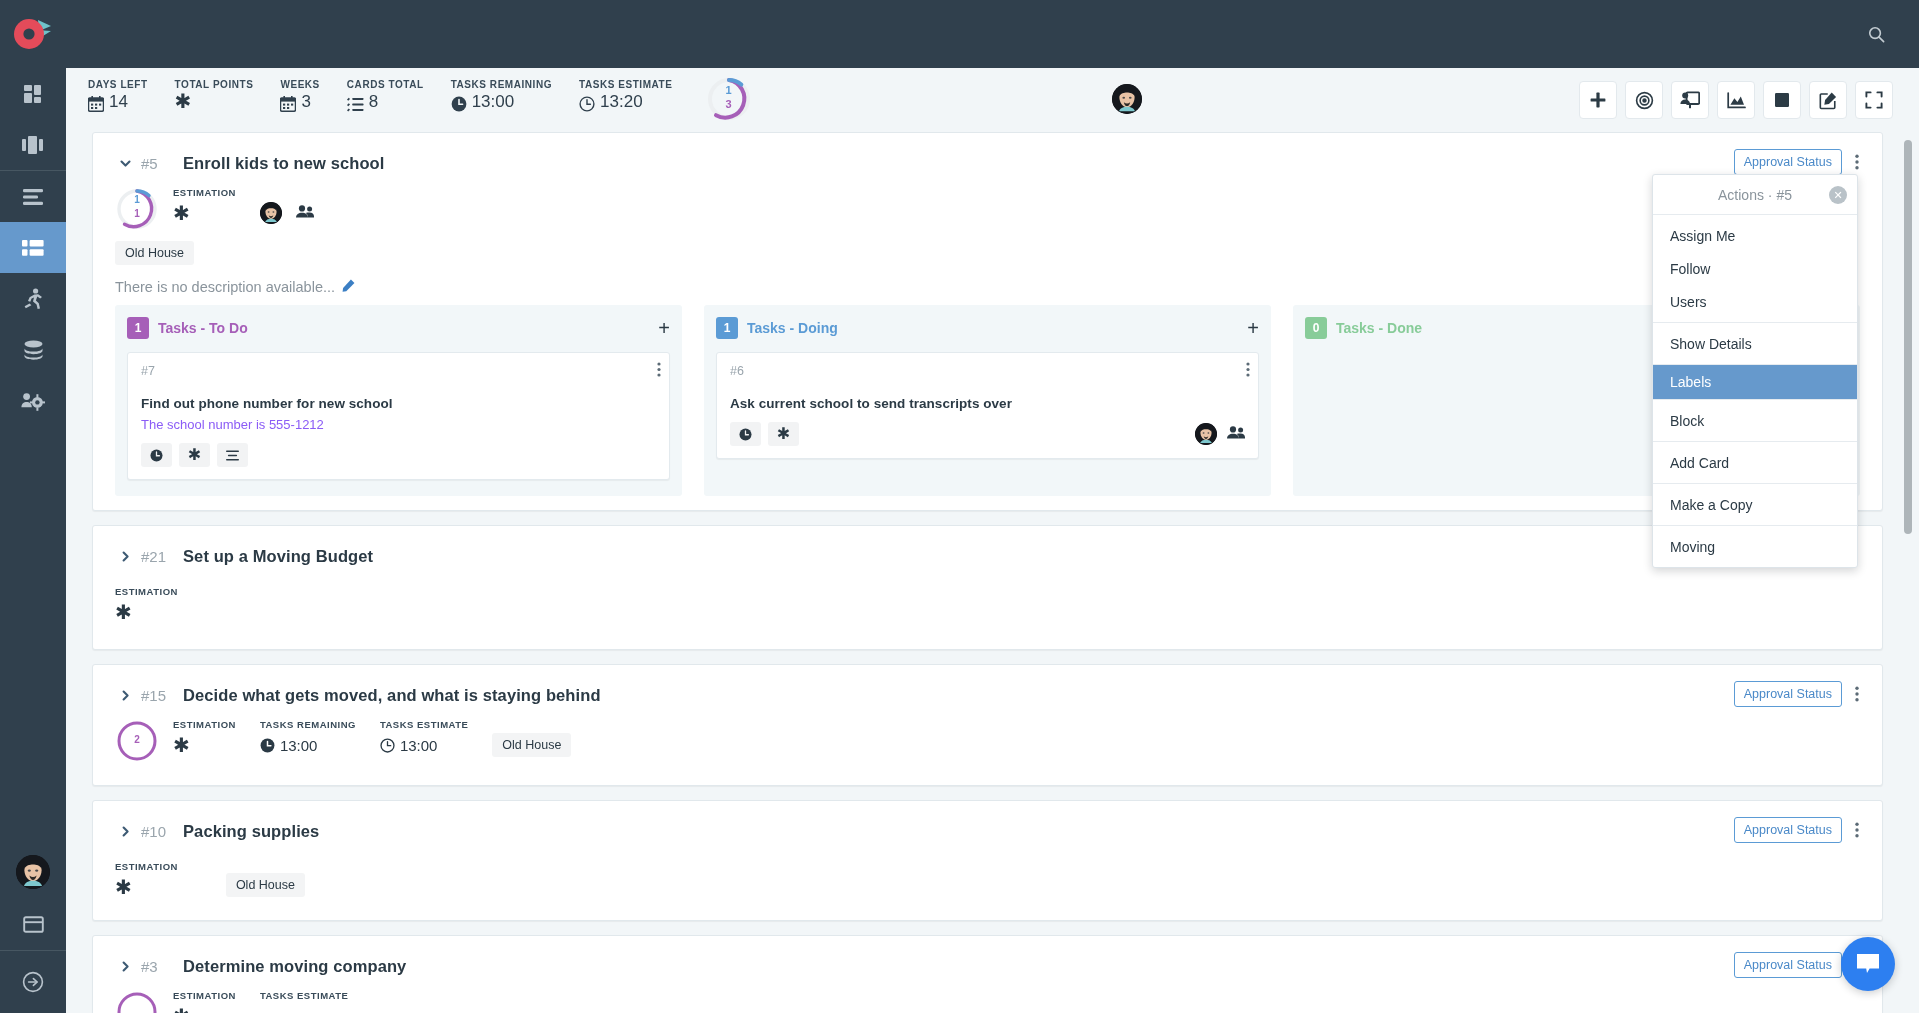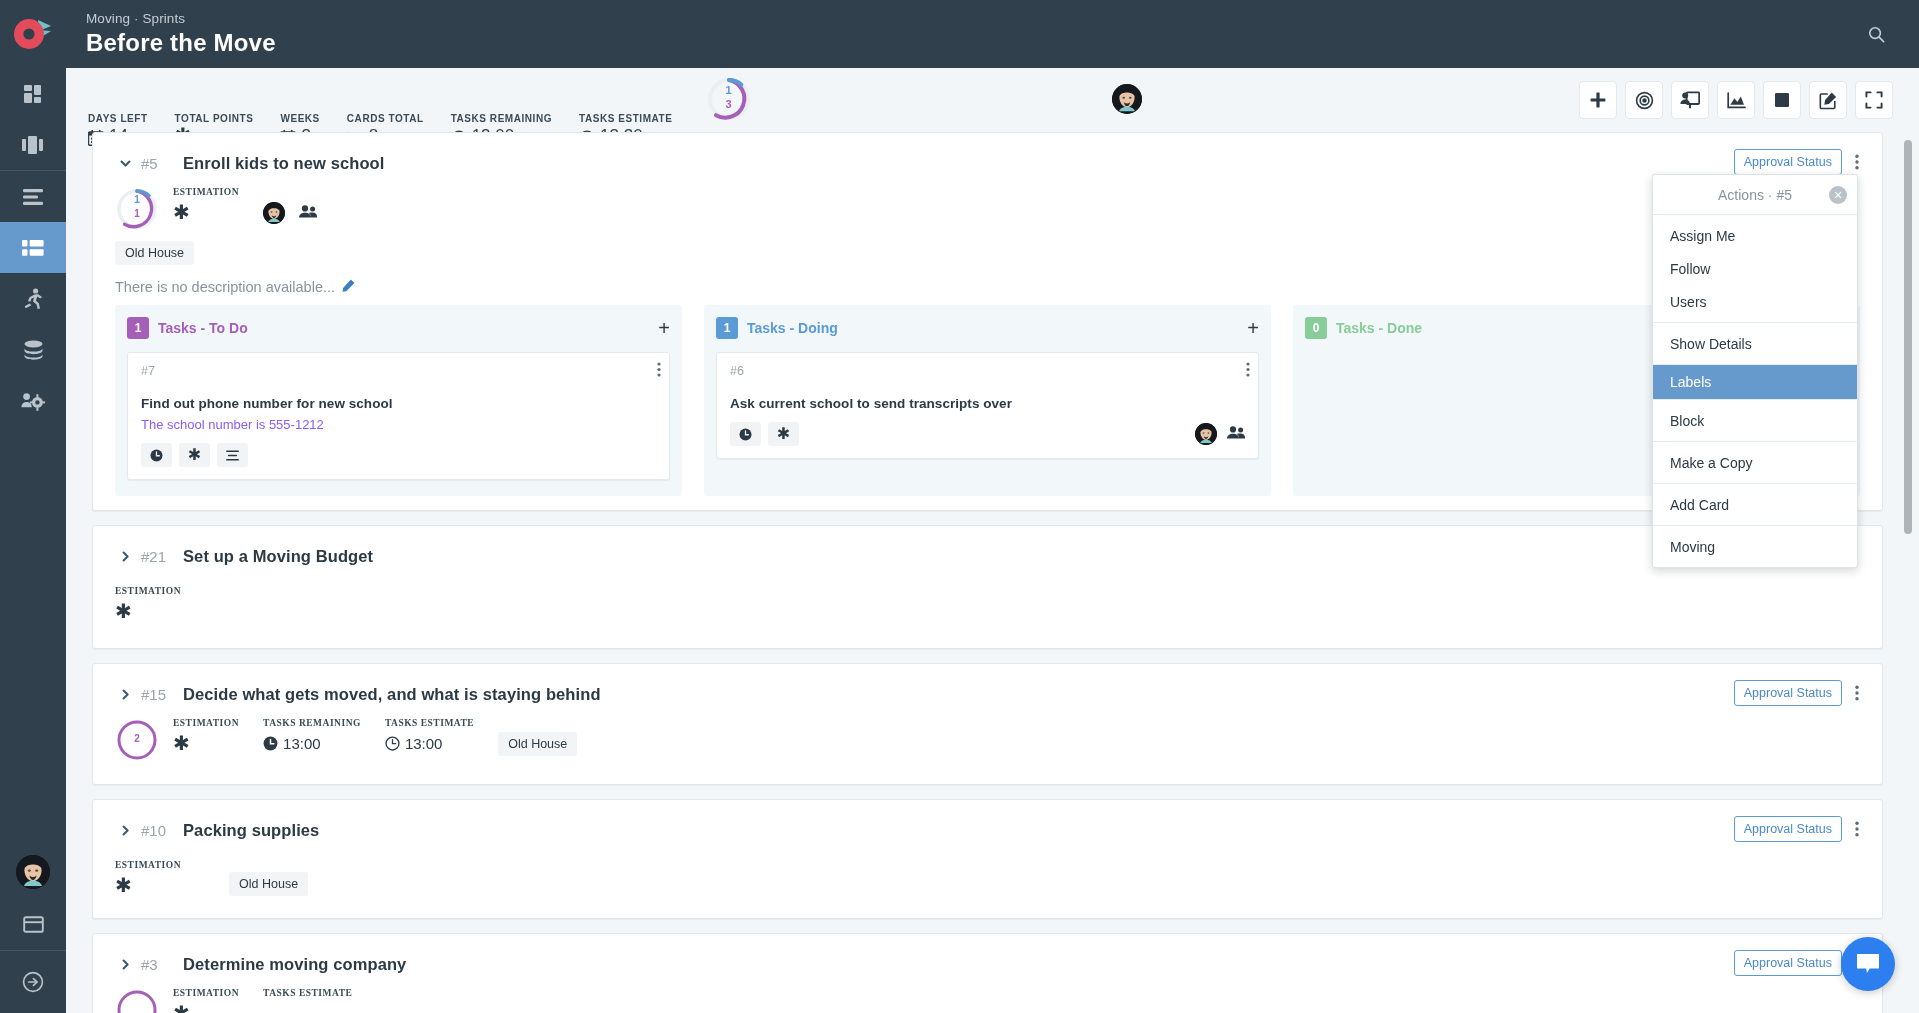--- a/index.html
+++ b/index.html
@@ -46,21 +46,21 @@
 
   
   .main { flex: 1; min-width: 0; display: flex; flex-direction: column; background: #f2f6f8; }
 
   
   .statsbar {
     height: 64px; flex: none; background: #f2f6f8;
     display: flex; align-items: flex-start; padding: 11px 26px 0 22px; position: relative;
   }
   .stat { margin-right: 27px; }
-  .stat-label { font-size: 10px; font-weight: bold; letter-spacing: .55px; color: #394b59; text-transform: uppercase; margin-top: 34px; }
+  .stat-label { font-size: 10px; font-weight: bold; letter-spacing: .55px; color: #394b59; text-transform: uppercase; }
   .stat-val { display: flex; align-items: flex-end; gap: 5px; margin-top: 2px; font-size: 17px; color: #30404d; font-weight: 500; }
   .stat-val svg { flex: none; }
 
   .ring { margin-left: 6px; margin-top: -3px; position: relative; width: 46px; height: 46px; }
   .ring-num { position: absolute; left: 0; width: 46px; text-align: center; font-size: 11px; font-weight: bold; }
   .ring-num.a { top: 8px; color: #5b9bd5; }
   .ring-num.b { top: 22px; color: #a65fb8; }
 
   .hdr-avatar { width: 30px; height: 30px; border-radius: 50%; overflow: hidden; background:#12151a;
     position: absolute; left: 1046px; top: 16px; }
@@ -92,21 +92,21 @@
   }
   .kebab { width: 22px; height: 26px; display: flex; align-items: center; justify-content: center; cursor: pointer; color: #5c6b76; }
 
   .story-meta { display: flex; align-items: flex-start; padding: 12px 22px 0 22px; }
   .mini-ring { width: 44px; height: 44px; position: relative; flex: none; margin-right: 14px; }
   .mini-ring .mr-a { position: absolute; left: 0; width: 44px; text-align: center; top: 7px; font-size: 10px; color: #5b9bd5; font-weight: bold; }
   .mini-ring .mr-b { position: absolute; left: 0; width: 44px; text-align: center; top: 21px; font-size: 10px; color: #a65fb8; font-weight: bold; }
   .mini-ring .mr-solo { position: absolute; left: 0; width: 44px; text-align: center; top: 15px; font-size: 10px; color: #a65fb8; font-weight: bold; }
 
   .meta-col { margin-right: 24px; }
-  .meta-label { font-size: 9.5px; font-weight: bold; letter-spacing: .5px; color: #394b59; text-transform: uppercase; font-family: Liberation Serif, serif; }
+  .meta-label { font-size: 9.5px; font-weight: bold; letter-spacing: .5px; color: #394b59; text-transform: uppercase; }
   .meta-val { display: flex; align-items: center; gap: 5px; margin-top: 4px; font-size: 15px; color: #2b3a45; height: 22px; }
   .ast { font-size: 20px; line-height: 18px; color: #2b3a45; }
 
   .avatar-sm { width: 22px; height: 22px; border-radius: 50%; overflow: hidden; background:#12151a; }
   .users-ic { color: #2b3a45; cursor: pointer; }
 
   .label-chip {
     display: inline-block; background: #f3f4f5; color: #2b3a45; font-size: 12.5px;
     border-radius: 3px; padding: 5px 10px;
   }
@@ -176,24 +176,20 @@
 <div class="app">
 
   <div class="topbar">
     <div class="logo-wrap">
       <svg width="40" height="34" viewBox="0 0 40 34" aria-hidden="true">
         <path d="M25 3 L38 9 L26 14 Z" fill="#6fc2c9"></path>
         <path d="M24 13 L38 14 L25 22 Z" fill="#6fc2c9"></path>
         <circle cx="16" cy="17" r="15" fill="#e44b5a"></circle>
         <circle cx="16" cy="17" r="5.6" fill="#30404d"></circle>
       </svg>
-    </div>
-    <div class="title-block">
-      <div class="breadcrumb">Moving · Sprints</div>
-      <div class="page-title">Before the Move</div>
     </div>
     <div class="topbar-right">
       <div class="search-btn">
         <svg width="19" height="19" viewBox="0 0 20 20" fill="none" stroke="#c3ccd2" stroke-width="1.7">
           <circle cx="8.5" cy="8.5" r="5.6"></circle>
             <line x1="12.7" y1="12.7" x2="17.5" y2="17.5" stroke-linecap="round"></line>
         </svg>
       </div>
     </div>
   </div>
@@ -798,24 +794,24 @@
     <div class="dd-group">
       <div class="dd-item">Show Details</div>
     </div>
     <div class="dd-group" style="padding:0">
       <div class="dd-item sel" style="height:34px">Labels</div>
     </div>
     <div class="dd-group">
       <div class="dd-item">Block</div>
     </div>
     <div class="dd-group">
+      <div class="dd-item">Add Card</div>
+    </div>
+    <div class="dd-group">
       <div class="dd-item">Make a Copy</div>
-    </div>
-    <div class="dd-group">
-      <div class="dd-item">Add Card</div>
     </div>
     <div class="dd-group">
       <div class="dd-item">Moving</div>
     </div>
   </div>
 
   <div class="chat-fab">
     <svg width="26" height="24" viewBox="0 0 26 24" fill="#ffffff">
       <path d="M2 2 H24 V16.4 H14.6 L12 21 L11.2 16.4 H2 Z"></path>
     </svg>

